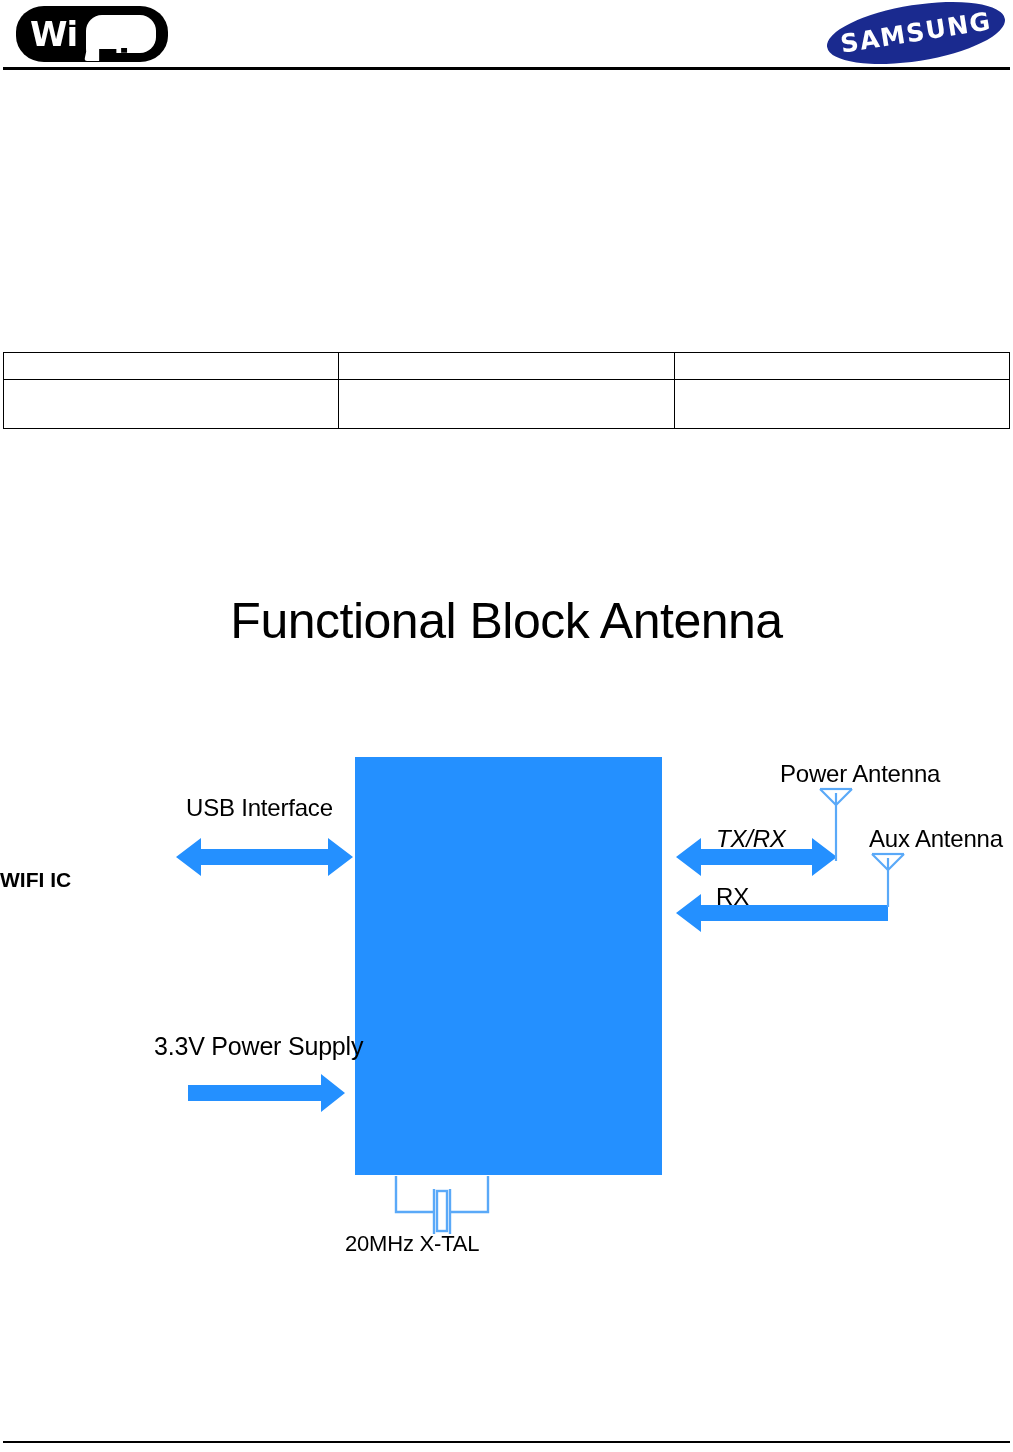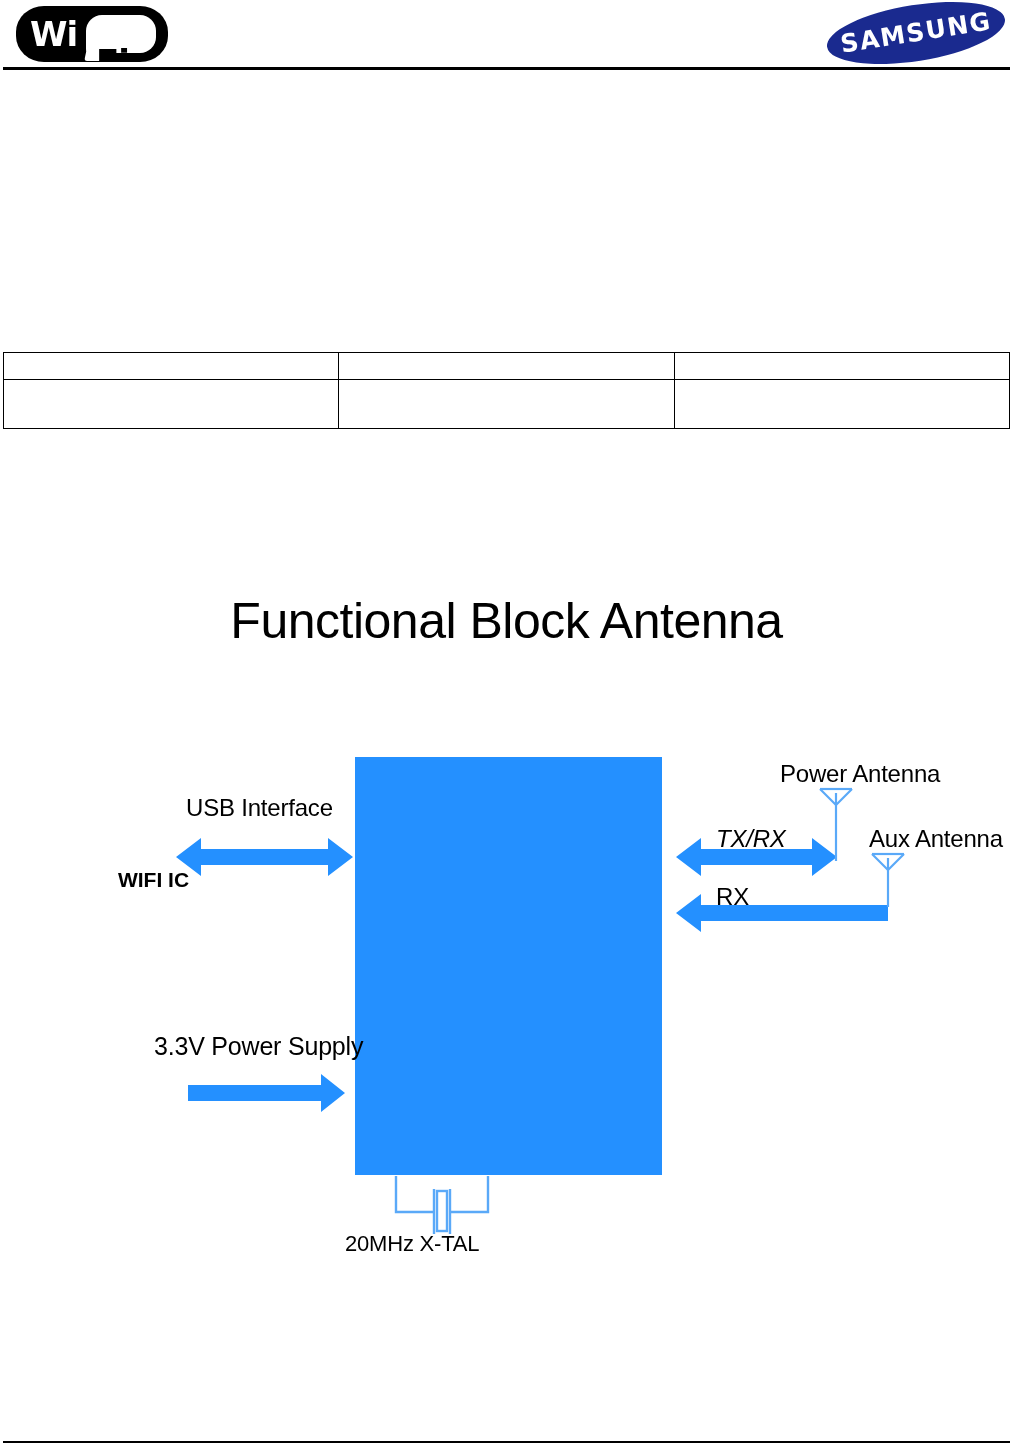--- a/index.html
+++ b/index.html
@@ -157,21 +157,21 @@
     position: absolute;
     left: 355px;
     top: 757px;
     width: 307px;
     height: 418px;
     background: #2490ff;
   }
   .ic-label {
     position: absolute;
     width: 307px;
-    text-align: center;
+    text-align: left;
     font-family: "Liberation Sans", sans-serif;
     font-weight: bold;
     font-size: 21px;
     color: #000000;
     white-space: nowrap;
   }
   #ic-label-name { left: 0; top: 868px; }
   #ic-label-part { left: 0; top: 938px; }
 
   .diagram-text {

